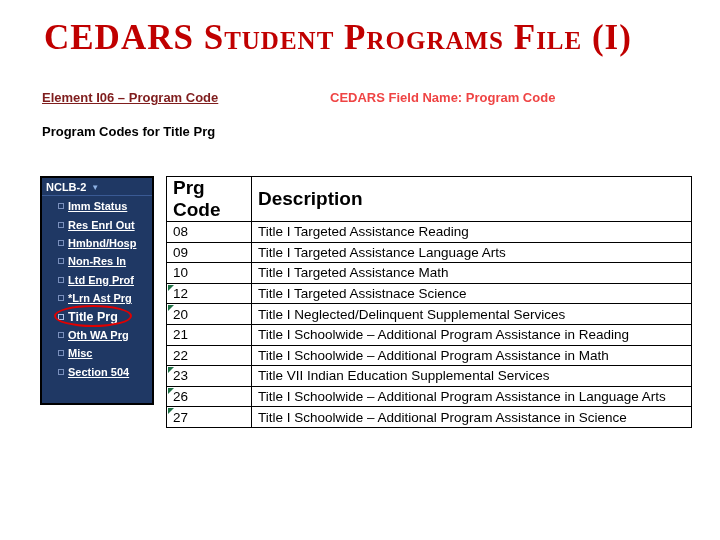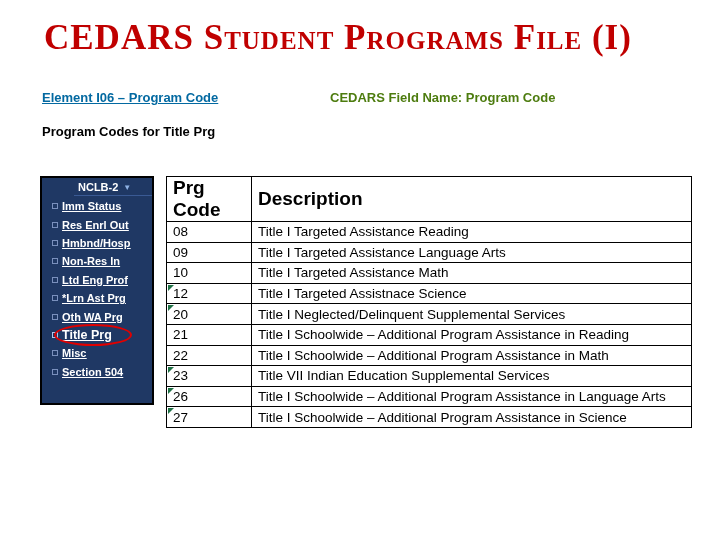--- a/index.html
+++ b/index.html
@@ -20,59 +20,57 @@
     font-weight:bold;
     font-size:35px;
     letter-spacing:1px;
     color:#c00000;
     white-space:nowrap;
   }
 
   
   .element-label {
     position:absolute; left:42px; top:90px;
-    font-size:13px; font-weight:bold; color:#0369a1;
+    font-size:13px; font-weight:bold; color:#7f1d1d;
     text-decoration:underline;
   }
   .field-name {
     position:absolute; left:330px; top:90px;
-    font-size:13px; font-weight:bold; color:#4d7c0f;
+    font-size:13px; font-weight:bold; color:#ef4444;
   }
   .caption {
     position:absolute; left:42px; top:124px;
     font-size:13px; font-weight:bold; color:#000000;
   }
 
   
   .sidebar {
     position:absolute; left:40px; top:176px;
     width:114px; height:229px;
     background:#1f3864;
     border:2px solid #000000;
     color:#ffffff;
     overflow:hidden;
   }
   .sidebar-header {
     display:flex; align-items:center; gap:5px;
     padding:3px 4px 2px 4px;
     font-size:11px; font-weight:bold;
     border-bottom:1px solid #3a5a94;
-    margin-left:32px;
   }
   .dropdown-icon { color:#8fb2e4; font-size:8px; cursor:pointer; }
   .sidebar-items { padding-top:1px; }
   .sb-item {
     position:relative;
     display:flex; align-items:center;
     height:18.4px;
-    padding-left:10px;
+    padding-left:16px;
     font-size:11px; font-weight:bold;
     cursor:pointer;
     white-space:nowrap;
-    text-decoration:underline;
   }
   .sb-bullet {
     display:inline-block;
     width:6px; height:6px;
     border:1px solid #7a90bd;
     margin-right:4px;
     flex:0 0 auto;
   }
   .sb-label { text-decoration:underline; }
   .sb-item.highlighted .sb-label { font-size:12.5px; text-decoration:none; }
@@ -160,30 +158,30 @@
     <span class="sb-label">Ltd Eng Prof</span>
 
   </div>
 
   <div class="sb-item">
     <span class="sb-bullet"></span>
     <span class="sb-label">*Lrn Ast Prg</span>
 
   </div>
 
-  <div class="sb-item">
-    <span class="sb-bullet"></span>
-    <span class="sb-label">Oth WA Prg</span>
-
-  </div>
-
   <div class="sb-item highlighted">
     <span class="sb-bullet"></span>
     <span class="sb-label">Title Prg</span>
     <span class="highlight-ellipse" style="display: block;"></span>
+  </div>
+
+  <div class="sb-item">
+    <span class="sb-bullet"></span>
+    <span class="sb-label">Oth WA Prg</span>
+
   </div>
 
   <div class="sb-item">
     <span class="sb-bullet"></span>
     <span class="sb-label">Misc</span>
 
   </div>
 
   <div class="sb-item">
     <span class="sb-bullet"></span>

